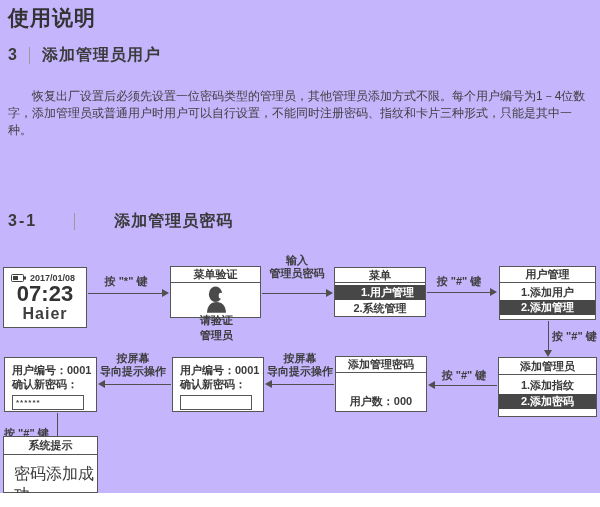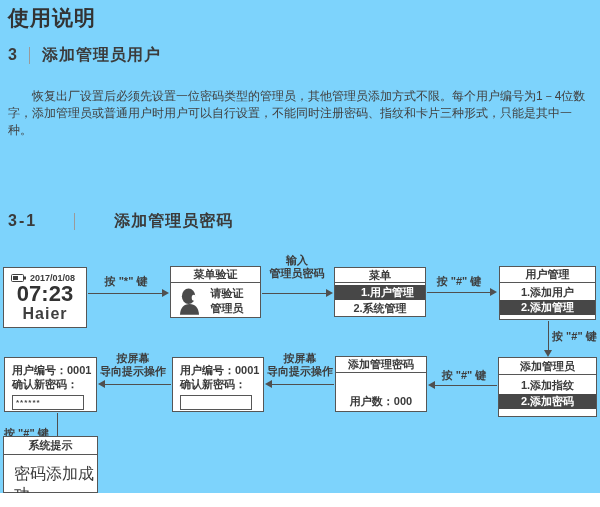--- a/index.html
+++ b/index.html
@@ -1,18 +1,18 @@
 <!DOCTYPE html>
 <html><head>
 <meta charset="utf-8">
 <style>
   * { margin:0; padding:0; box-sizing:border-box; }
   html,body { background:#fff; }
   body { font-family:"Liberation Sans","DejaVu Sans",sans-serif; color:#3b3b3b; }
-  .canvas { position:relative; width:600px; height:493px; background:#7dd3fc; overflow:hidden; }
+  .canvas { position:relative; width:600px; height:493px; background:#c4b5fd; overflow:hidden; }
 
   .page-title { position:absolute; left:8px; top:4px; font-size:21px; font-weight:bold; color:#333; letter-spacing:1px; }
 
   .h2 { position:absolute; left:8px; display:flex; align-items:center; height:22px; }
   .h2-num { font-size:16px; font-weight:bold; color:#3b3b3b; letter-spacing:2px; }
   .h2-bar { width:1px; height:17px; background:#9a9a9a; margin:0 12px 0 10px; }
   .h2-title { font-size:16px; font-weight:bold; color:#3b3b3b; letter-spacing:1px; }
 
   .intro { position:absolute; left:8px; top:88px; width:586px; font-size:12px; line-height:17px; color:#414141; text-indent:2em; }
 
@@ -20,21 +20,21 @@
   .box-header { border-bottom:1px solid #565656; text-align:center; font-weight:bold; font-size:11px; color:#3b3b3b; }
   .menu-item { font-size:11px; font-weight:bold; text-align:center; color:#3b3b3b; height:15px; line-height:15px; }
   .menu-item.sel { background:#474747; color:#fff; }
 
   
   .home-top { display:flex; align-items:center; gap:4px; padding:5px 0 0 7px; }
   .home-date { font-size:9px; font-weight:bold; color:#3b3b3b; }
   .home-time { font-size:22px; font-weight:bold; text-align:center; line-height:22px; margin-top:0; color:#333; }
   .home-brand { font-size:16px; font-weight:bold; text-align:center; line-height:17px; color:#3f3f3f; letter-spacing:1px; }
 
-  .verify-body { display:flex; align-items:center; padding:3px 6px 0 8px; }
+  .verify-body { display:flex; align-items:center; padding:3px 6px 0 8px;flex-direction:column; }
   .verify-text { flex:1; text-align:center; font-size:11px; font-weight:bold; line-height:15px; color:#3b3b3b; }
 
   .pwd-line { text-align:center; font-size:11px; font-weight:bold; line-height:17px; color:#3b3b3b;margin-top:20px; }
   .pwd-line2 { text-align:center; font-size:11px; font-weight:bold; line-height:18px; color:#3b3b3b; white-space:nowrap; }
   .id-chip { display:inline-block; background:#474747; color:#fff; font-size:12px; font-weight:bold; padding:0 6px; line-height:15px; vertical-align:middle; }
 
   .entry-body { padding:5px 0 0 7px; }
   .entry-line { font-size:11px; font-weight:bold; line-height:14px; color:#3b3b3b; white-space:nowrap; }
   .pw-input { border:1px solid #565656; width:72px; height:15px; margin-top:4px; font-size:8px; line-height:13px; padding:0 3px; letter-spacing:1px; font-weight:bold; color:#444; background:#fff; }
 

